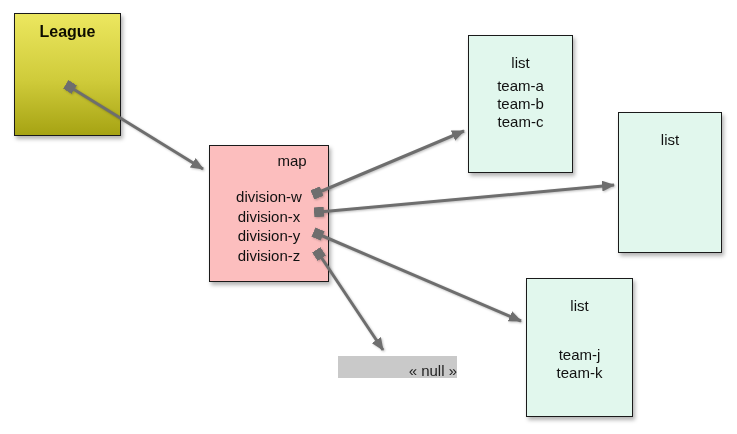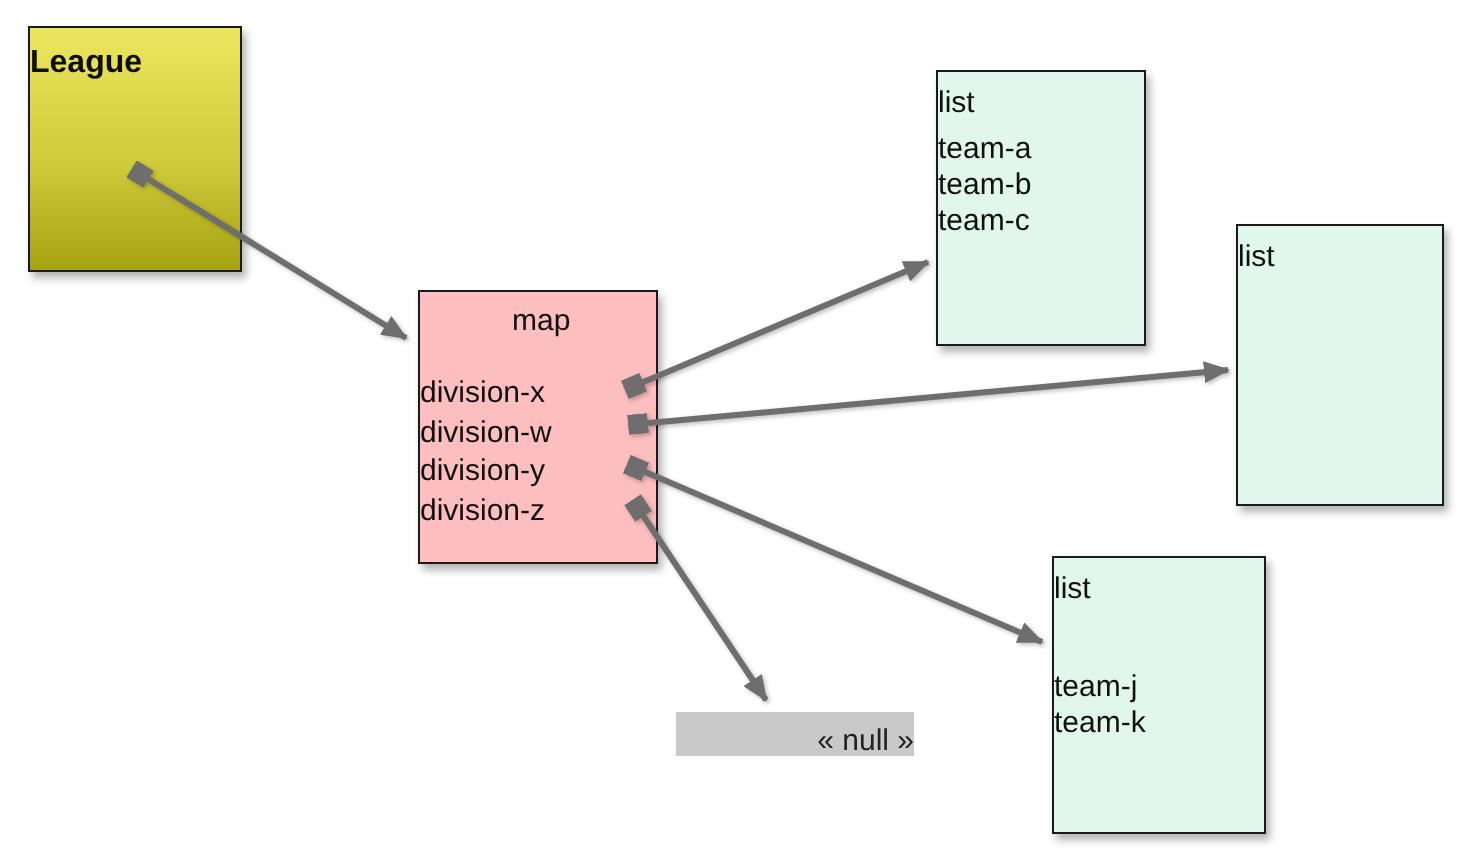--- a/index.html
+++ b/index.html
@@ -2,23 +2,23 @@
 <html><head>
 <meta charset="utf-8">
 <style>
   html,body{margin:0;padding:0;background:#ffffff;}
   #canvas{
     position:relative;width:737px;height:434px;background:#ffffff;
     font-family:"Liberation Sans", sans-serif;color:#111;overflow:hidden;
   }
   .node{
     position:absolute;box-sizing:border-box;border:1px solid #1a1a1a;
-    text-align:left;box-shadow:2px 3px 4px rgba(0,0,0,0.30);
+    text-align:center;box-shadow:2px 3px 4px rgba(0,0,0,0.30);
   }
-  .node .title{font-size:15px;line-height:18px;padding-top:7px;}
+  .node .title{font-size:15px;line-height:18px;padding-top:18px;}
   .node .entries{margin-top:5px;font-size:15px;line-height:18px;}
   #league{
     left:14px;top:13px;width:107px;height:123px;
     background:linear-gradient(180deg,#ece75f 0%,#cfcb3a 55%,#a6a313 100%);
   }
   #league .title{font-weight:bold;font-size:16px;padding-top:9px;color:#0d0d00;}
   #map-node{left:209px;top:145px;width:120px;height:137px;background:#fcbebe;}
   #map-node .title{padding-top:6px;padding-left:46px;}
   #map-node .entries{margin-top:17px;line-height:19.5px;}
   #list-abc{left:468px;top:35px;width:105px;height:138px;background:#e1f7ed;}
@@ -42,22 +42,22 @@
 
 <div id="canvas">
 
   <div class="node" id="league">
     <div class="title">League</div>
   </div>
 
   <div class="node" id="map-node">
     <div class="title">map</div>
     <div class="entries">
+      <div>division-w</div>
       <div>division-x</div>
-      <div>division-w</div>
       <div>division-y</div>
       <div>division-z</div>
     </div>
   </div>
 
   <div class="node" id="list-abc">
     <div class="title">list</div>
     <div class="entries">
       <div>team-a</div>
       <div>team-b</div>

